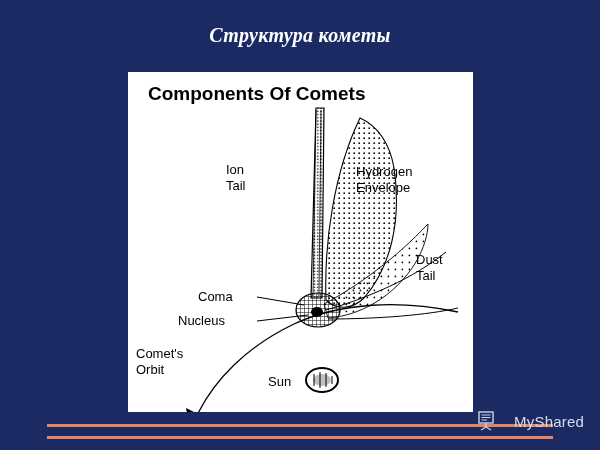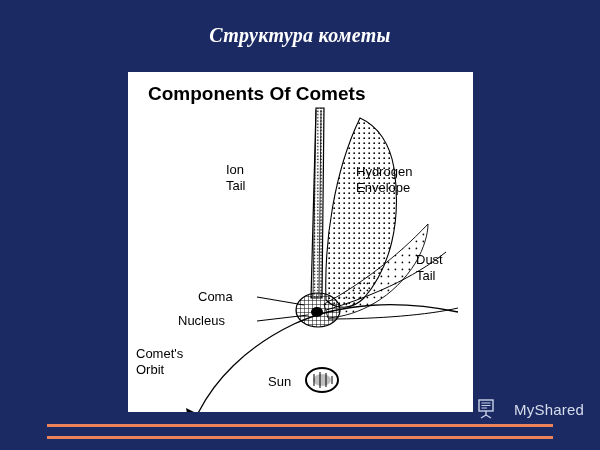--- a/index.html
+++ b/index.html
@@ -56,21 +56,21 @@
     position: absolute;
     left: 47px;
     top: 436px;
     width: 506px;
     height: 3px;
     background: #e8835c;
   }
   .watermark {
     position: absolute;
     right: 16px;
-    top: 396px;
+    top: 408px;
     height: 26px;
     display: flex;
     align-items: center;
     gap: 19px;
     color: #c9d2e8;
     font-size: 14px;
     font-family: "Liberation Sans", sans-serif;
   }
   .watermark .wm-icon {
     width: 18px;

